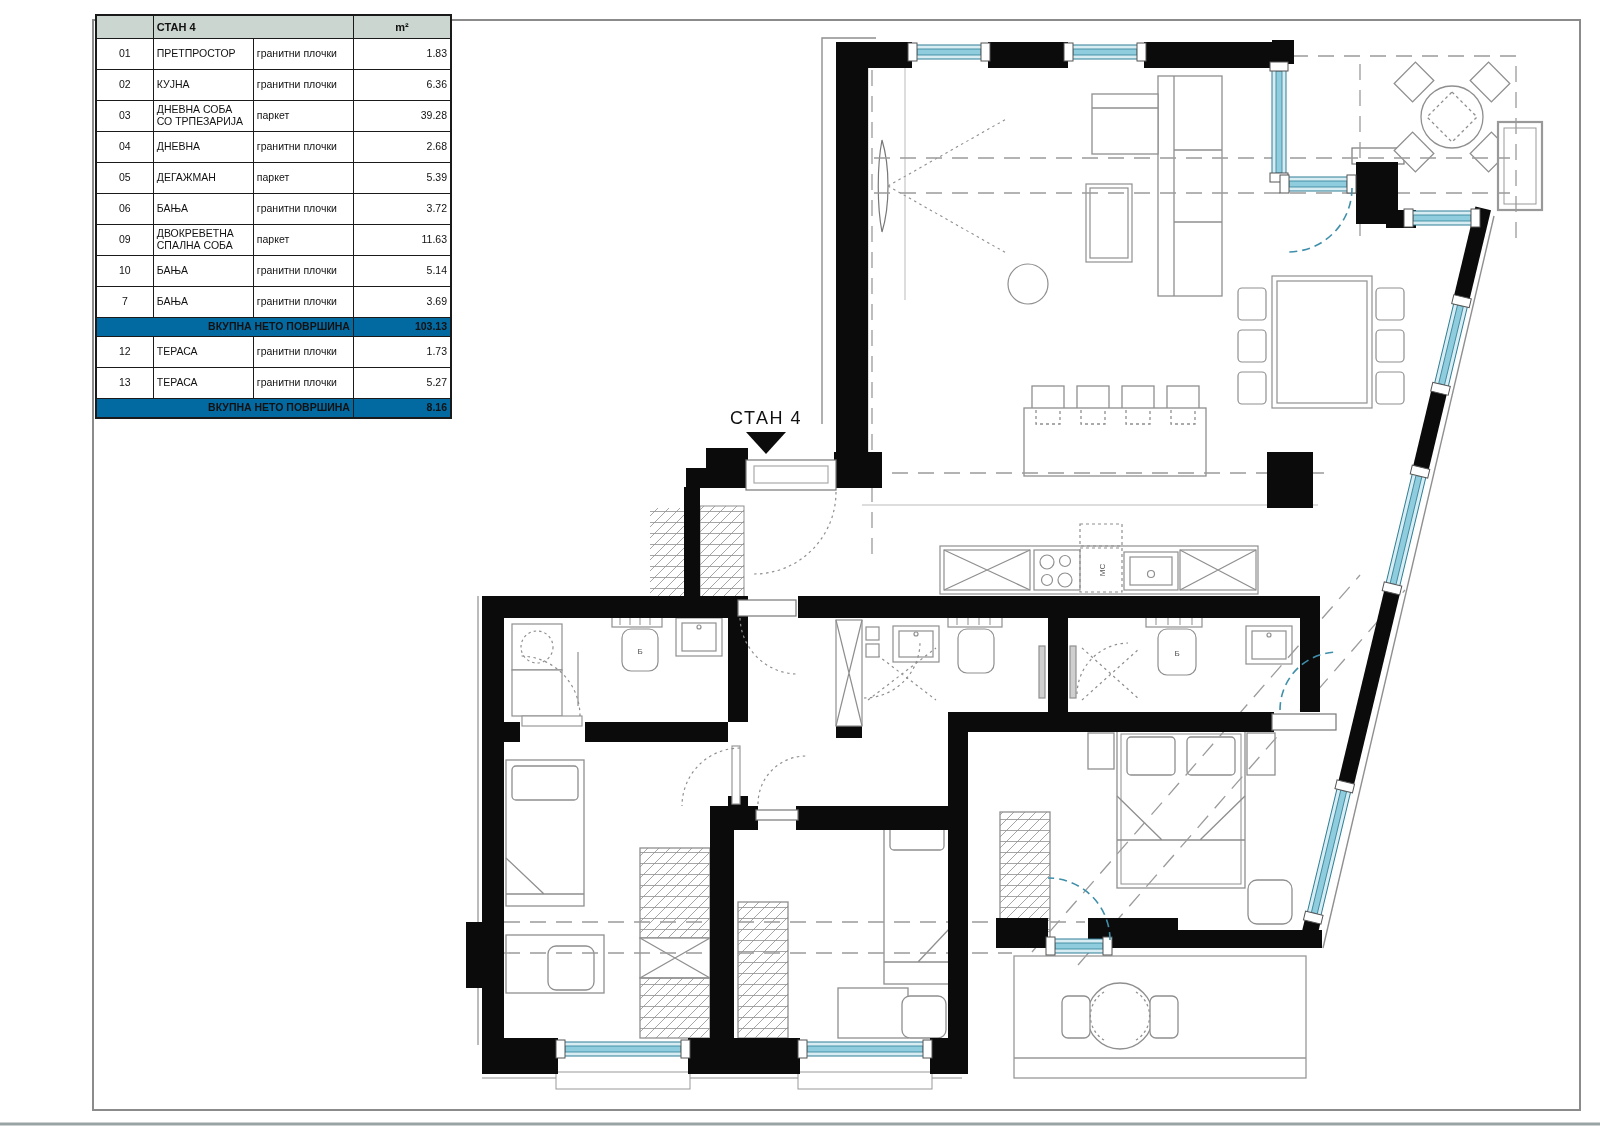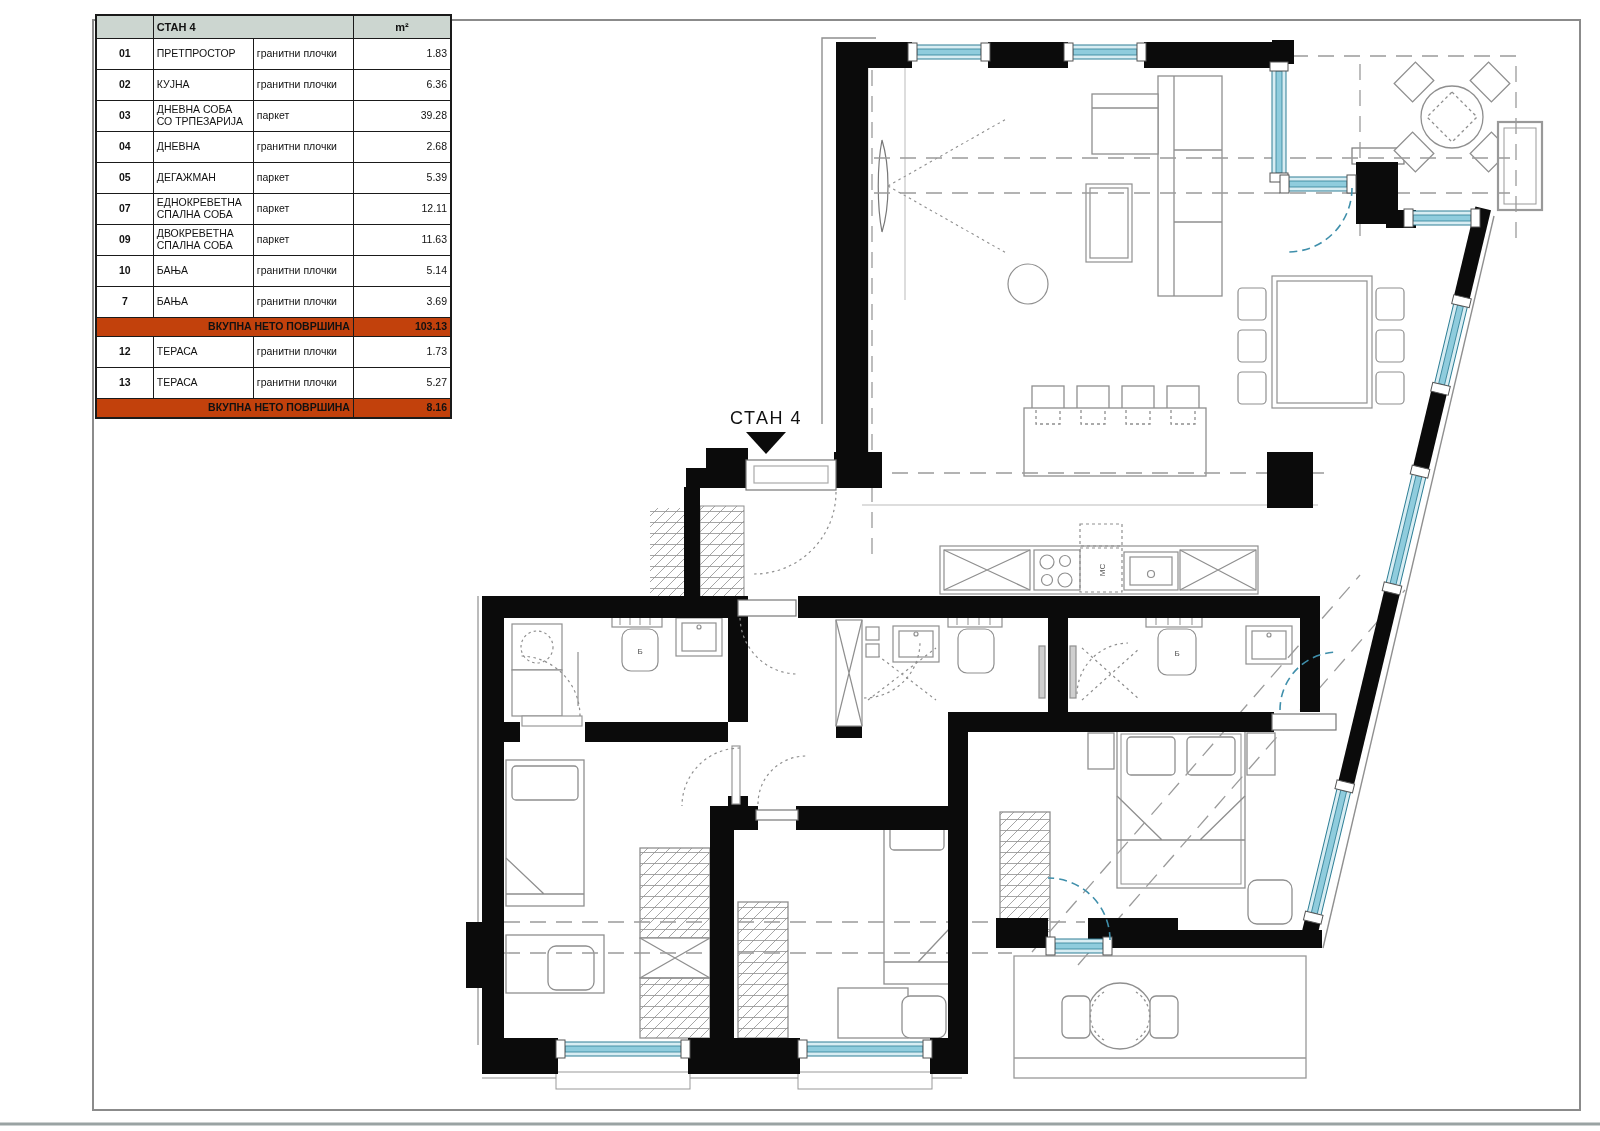--- a/index.html
+++ b/index.html
@@ -3,28 +3,28 @@
 <meta charset="utf-8">
 <style>
   html,body{margin:0;padding:0;background:#fff;}
   .sheet{position:relative;width:1600px;height:1131px;background:#fff;overflow:hidden;
          font-family:"Liberation Sans",sans-serif;color:#111;}
   
   table.area{position:absolute;left:95px;top:14px;width:357px;border-collapse:collapse;
              table-layout:fixed;background:#fff;border:2px solid #1a1a1a;}
   table.area td{border:1px solid #1a1a1a;padding:1px 3px;vertical-align:middle;
                 font-size:10.5px;line-height:1.12;overflow:hidden;}
-  td.c-num{width:38px;text-align:center;font-size:10px;font-weight:bold;}
+  td.c-num{width:38px;text-align:center;font-size:10px;}
   td.c-name{width:152px;text-align:left;}
   td.c-floor{width:97px;font-size:9px;line-height:1.0;padding:0 16px;}
   td.c-area{width:70px;text-align:right;padding-right:6px;}
   tr.hdr td{background:#ccd6d0;font-weight:bold;height:20px;font-size:11px;}
   tr.hdr td.c-unit{text-align:center;font-weight:bold;}
   tr.row td{height:28px;}
-  tr.tot td{background:#c2410c;font-weight:bold;height:16px;font-size:10.5px;}
+  tr.tot td{background:#0369a1;font-weight:bold;height:16px;font-size:10.5px;}
   td.t-label{text-align:right;padding-right:6px;}
   svg text{font-family:"Liberation Sans",sans-serif;}
 </style>
 </head>
 <body>
 
 <div class="sheet">
 
   
   <svg id="plan" width="1600" height="1131" viewBox="0 0 1600 1131" xmlns="http://www.w3.org/2000/svg">
@@ -418,24 +418,24 @@
           <td class="c-floor">гранитни плочки</td>
           <td class="c-area">2.68</td>
         </tr>
         <tr class="row">
           <td class="c-num">05</td>
           <td class="c-name">ДЕГАЖМАН</td>
           <td class="c-floor">паркет</td>
           <td class="c-area">5.39</td>
         </tr>
         <tr class="row">
-          <td class="c-num">07</td>
-          <td class="c-name">ЕДНОКРЕВЕТНА СПАЛНА СОБА</td>
-          <td class="c-floor">паркет</td>
-          <td class="c-area">12.11</td>
+          <td class="c-num">06</td>
+          <td class="c-name">БАЊА</td>
+          <td class="c-floor">гранитни плочки</td>
+          <td class="c-area">3.72</td>
         </tr>
         <tr class="row">
           <td class="c-num">09</td>
           <td class="c-name">ДВОКРЕВЕТНА СПАЛНА СОБА</td>
           <td class="c-floor">паркет</td>
           <td class="c-area">11.63</td>
         </tr>
         <tr class="row">
           <td class="c-num">10</td>
           <td class="c-name">БАЊА</td>

